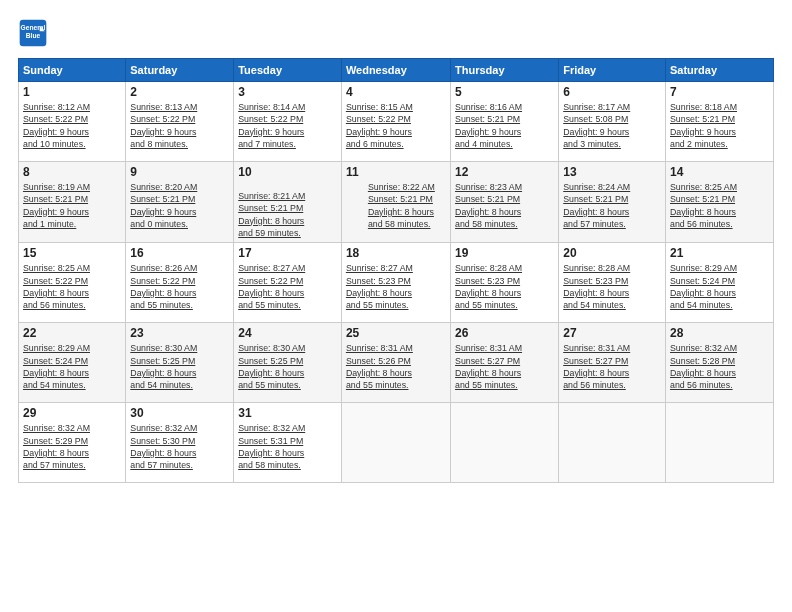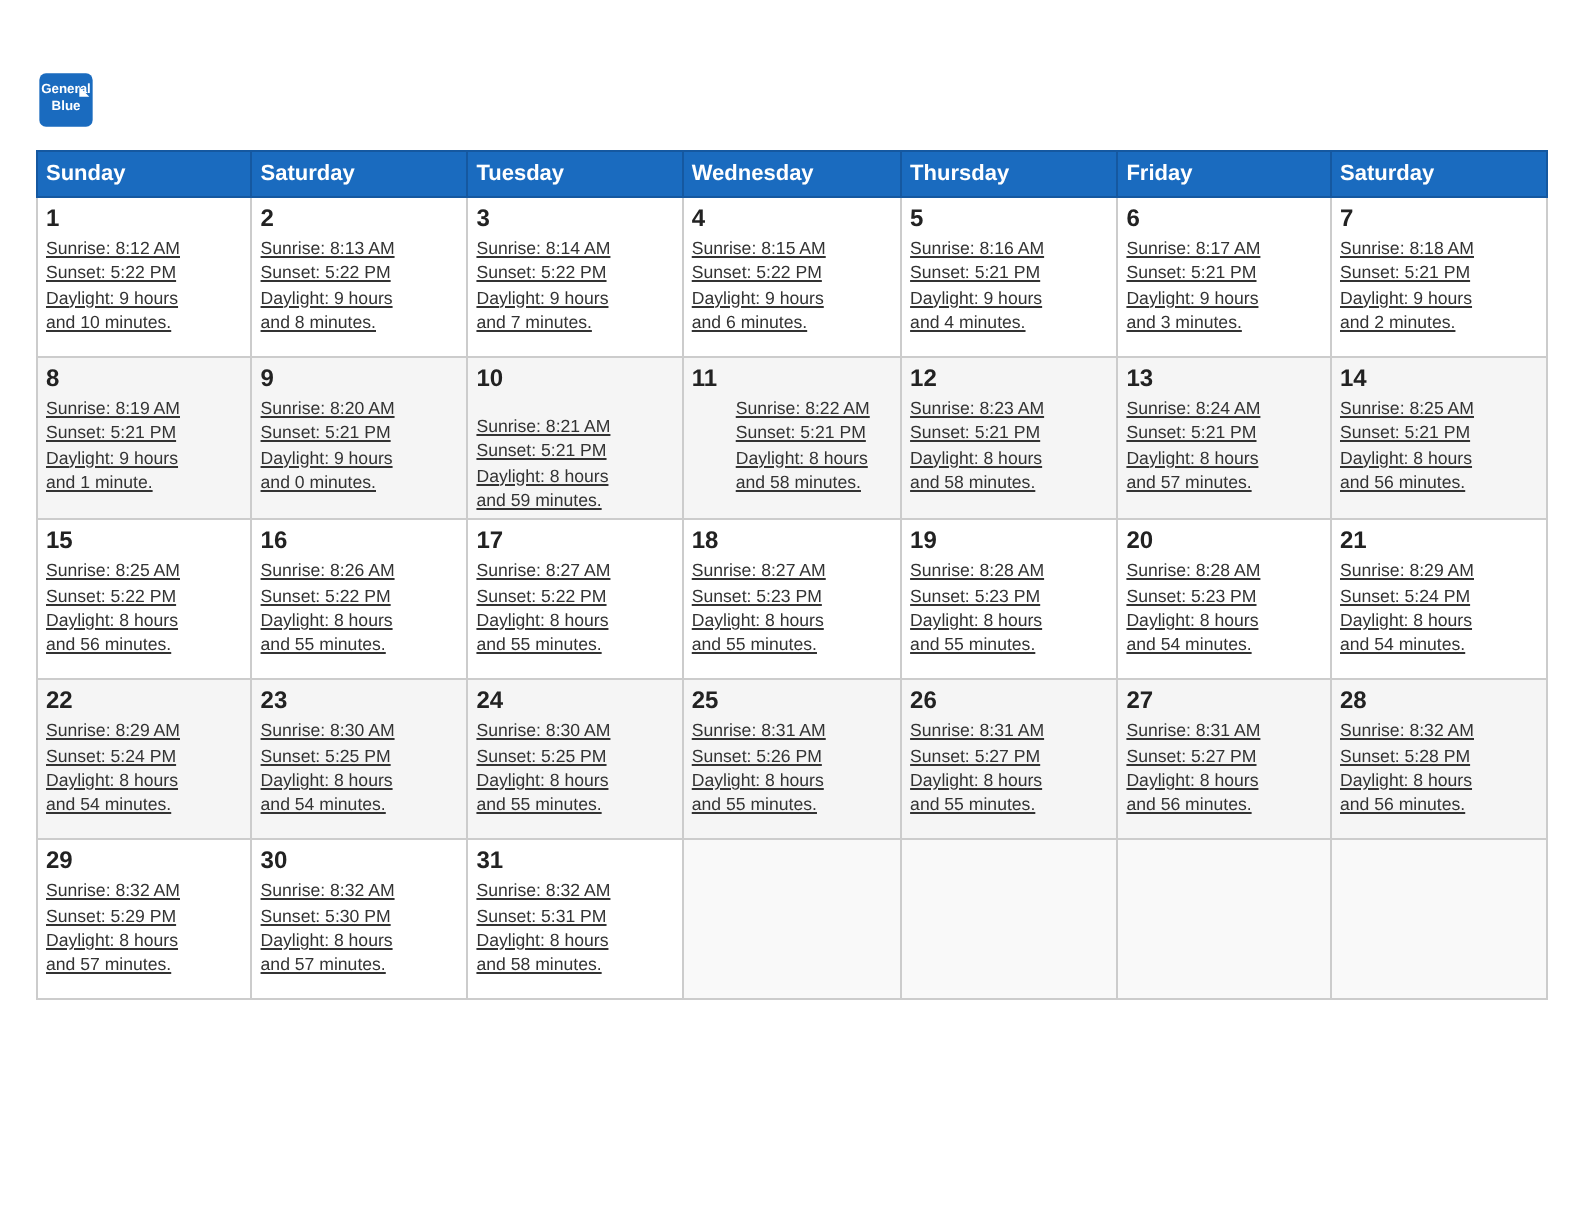--- a/index.html
+++ b/index.html
@@ -6,21 +6,21 @@
     body {
       font-family: Arial, sans-serif;
       background: #fff;
       width: 792px;
       height: 612px;
       overflow: hidden;
     }
     .page {
       width: 792px;
       height: 612px;
-      padding: 35px 18px 10px 18px;
+      padding: 18px 18px 10px 18px;
       background: #fff;
     }
     .header {
       display: flex;
       justify-content: space-between;
       align-items: flex-start;
       margin-bottom: 10px;
     }
     .logo {
       display: flex;
@@ -162,21 +162,21 @@
           <td>
             <span class="day-num">5</span>
             <div class="day-info" style="white-space: pre-line;">Sunrise: 8:16 AM
 Sunset: 5:21 PM
 Daylight: 9 hours
 and 4 minutes.</div>
           </td>
           <td>
             <span class="day-num">6</span>
             <div class="day-info" style="white-space: pre-line;">Sunrise: 8:17 AM
-Sunset: 5:21 PM
+Sunset: 5:08 PM
 Daylight: 9 hours
 and 3 minutes.</div>
           </td>
           <td>
             <span class="day-num">7</span>
             <div class="day-info" style="white-space: pre-line;">Sunrise: 8:18 AM
 Sunset: 5:21 PM
 Daylight: 9 hours
 and 2 minutes.</div>
           </td>

